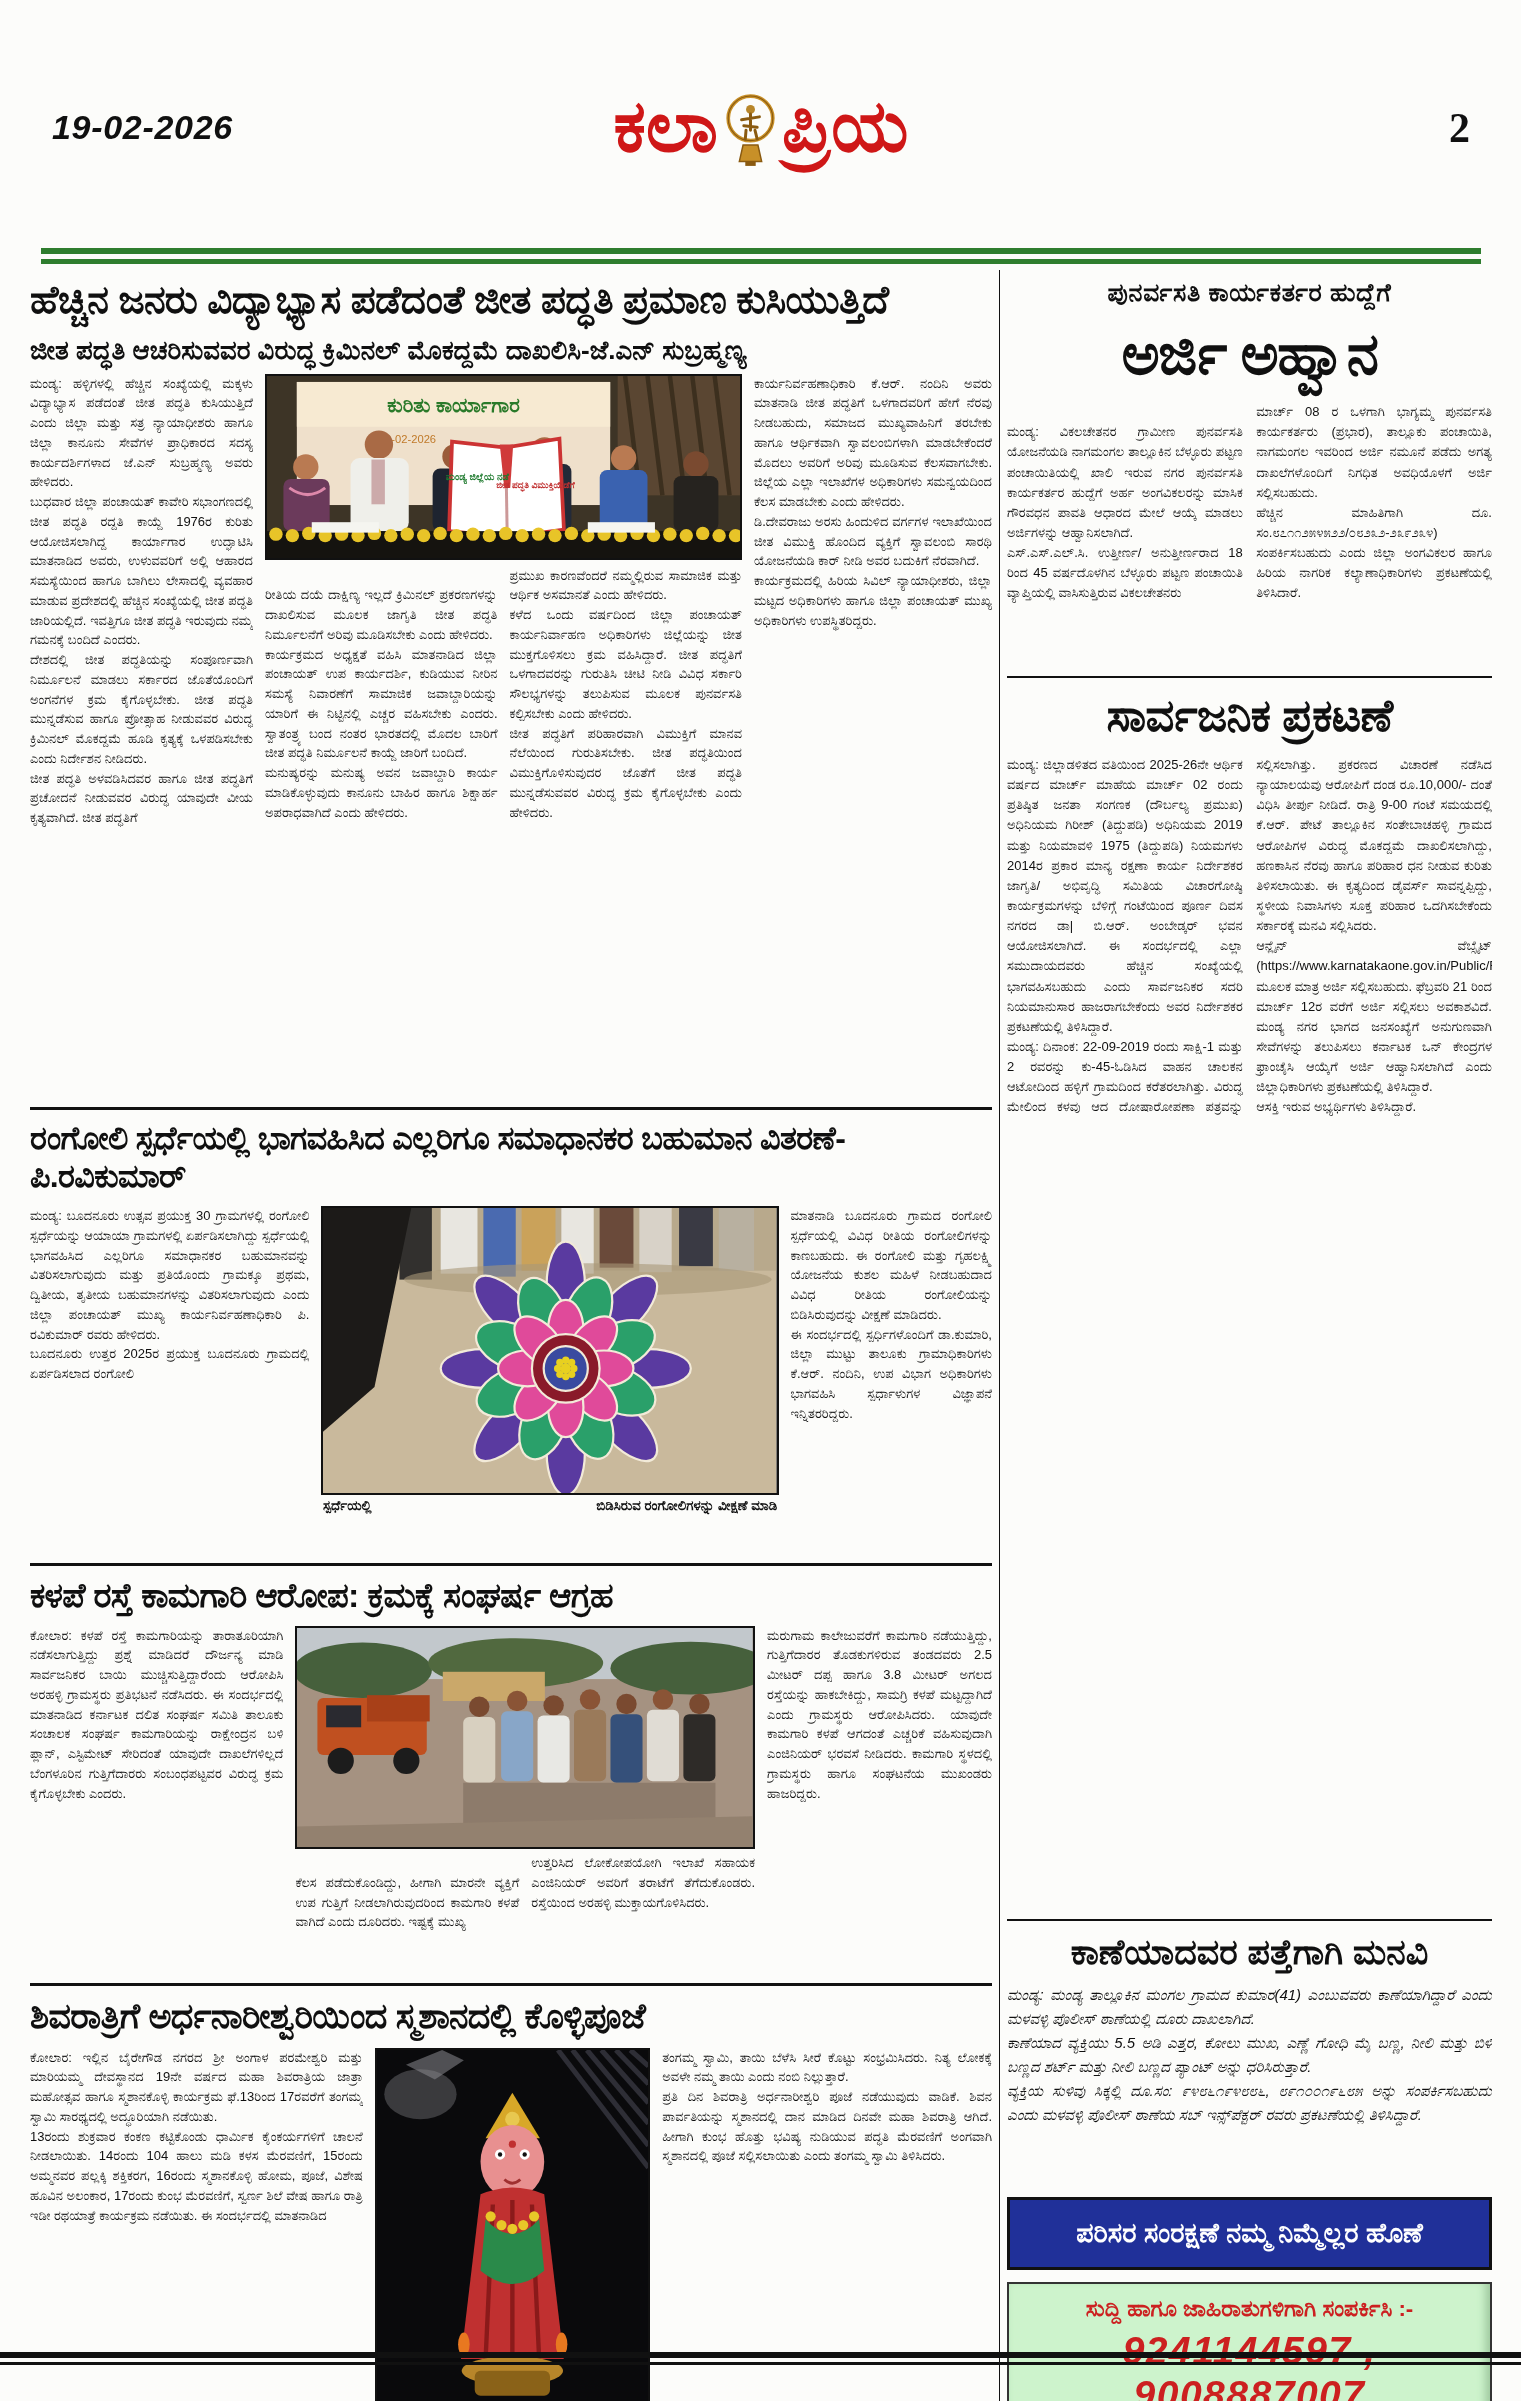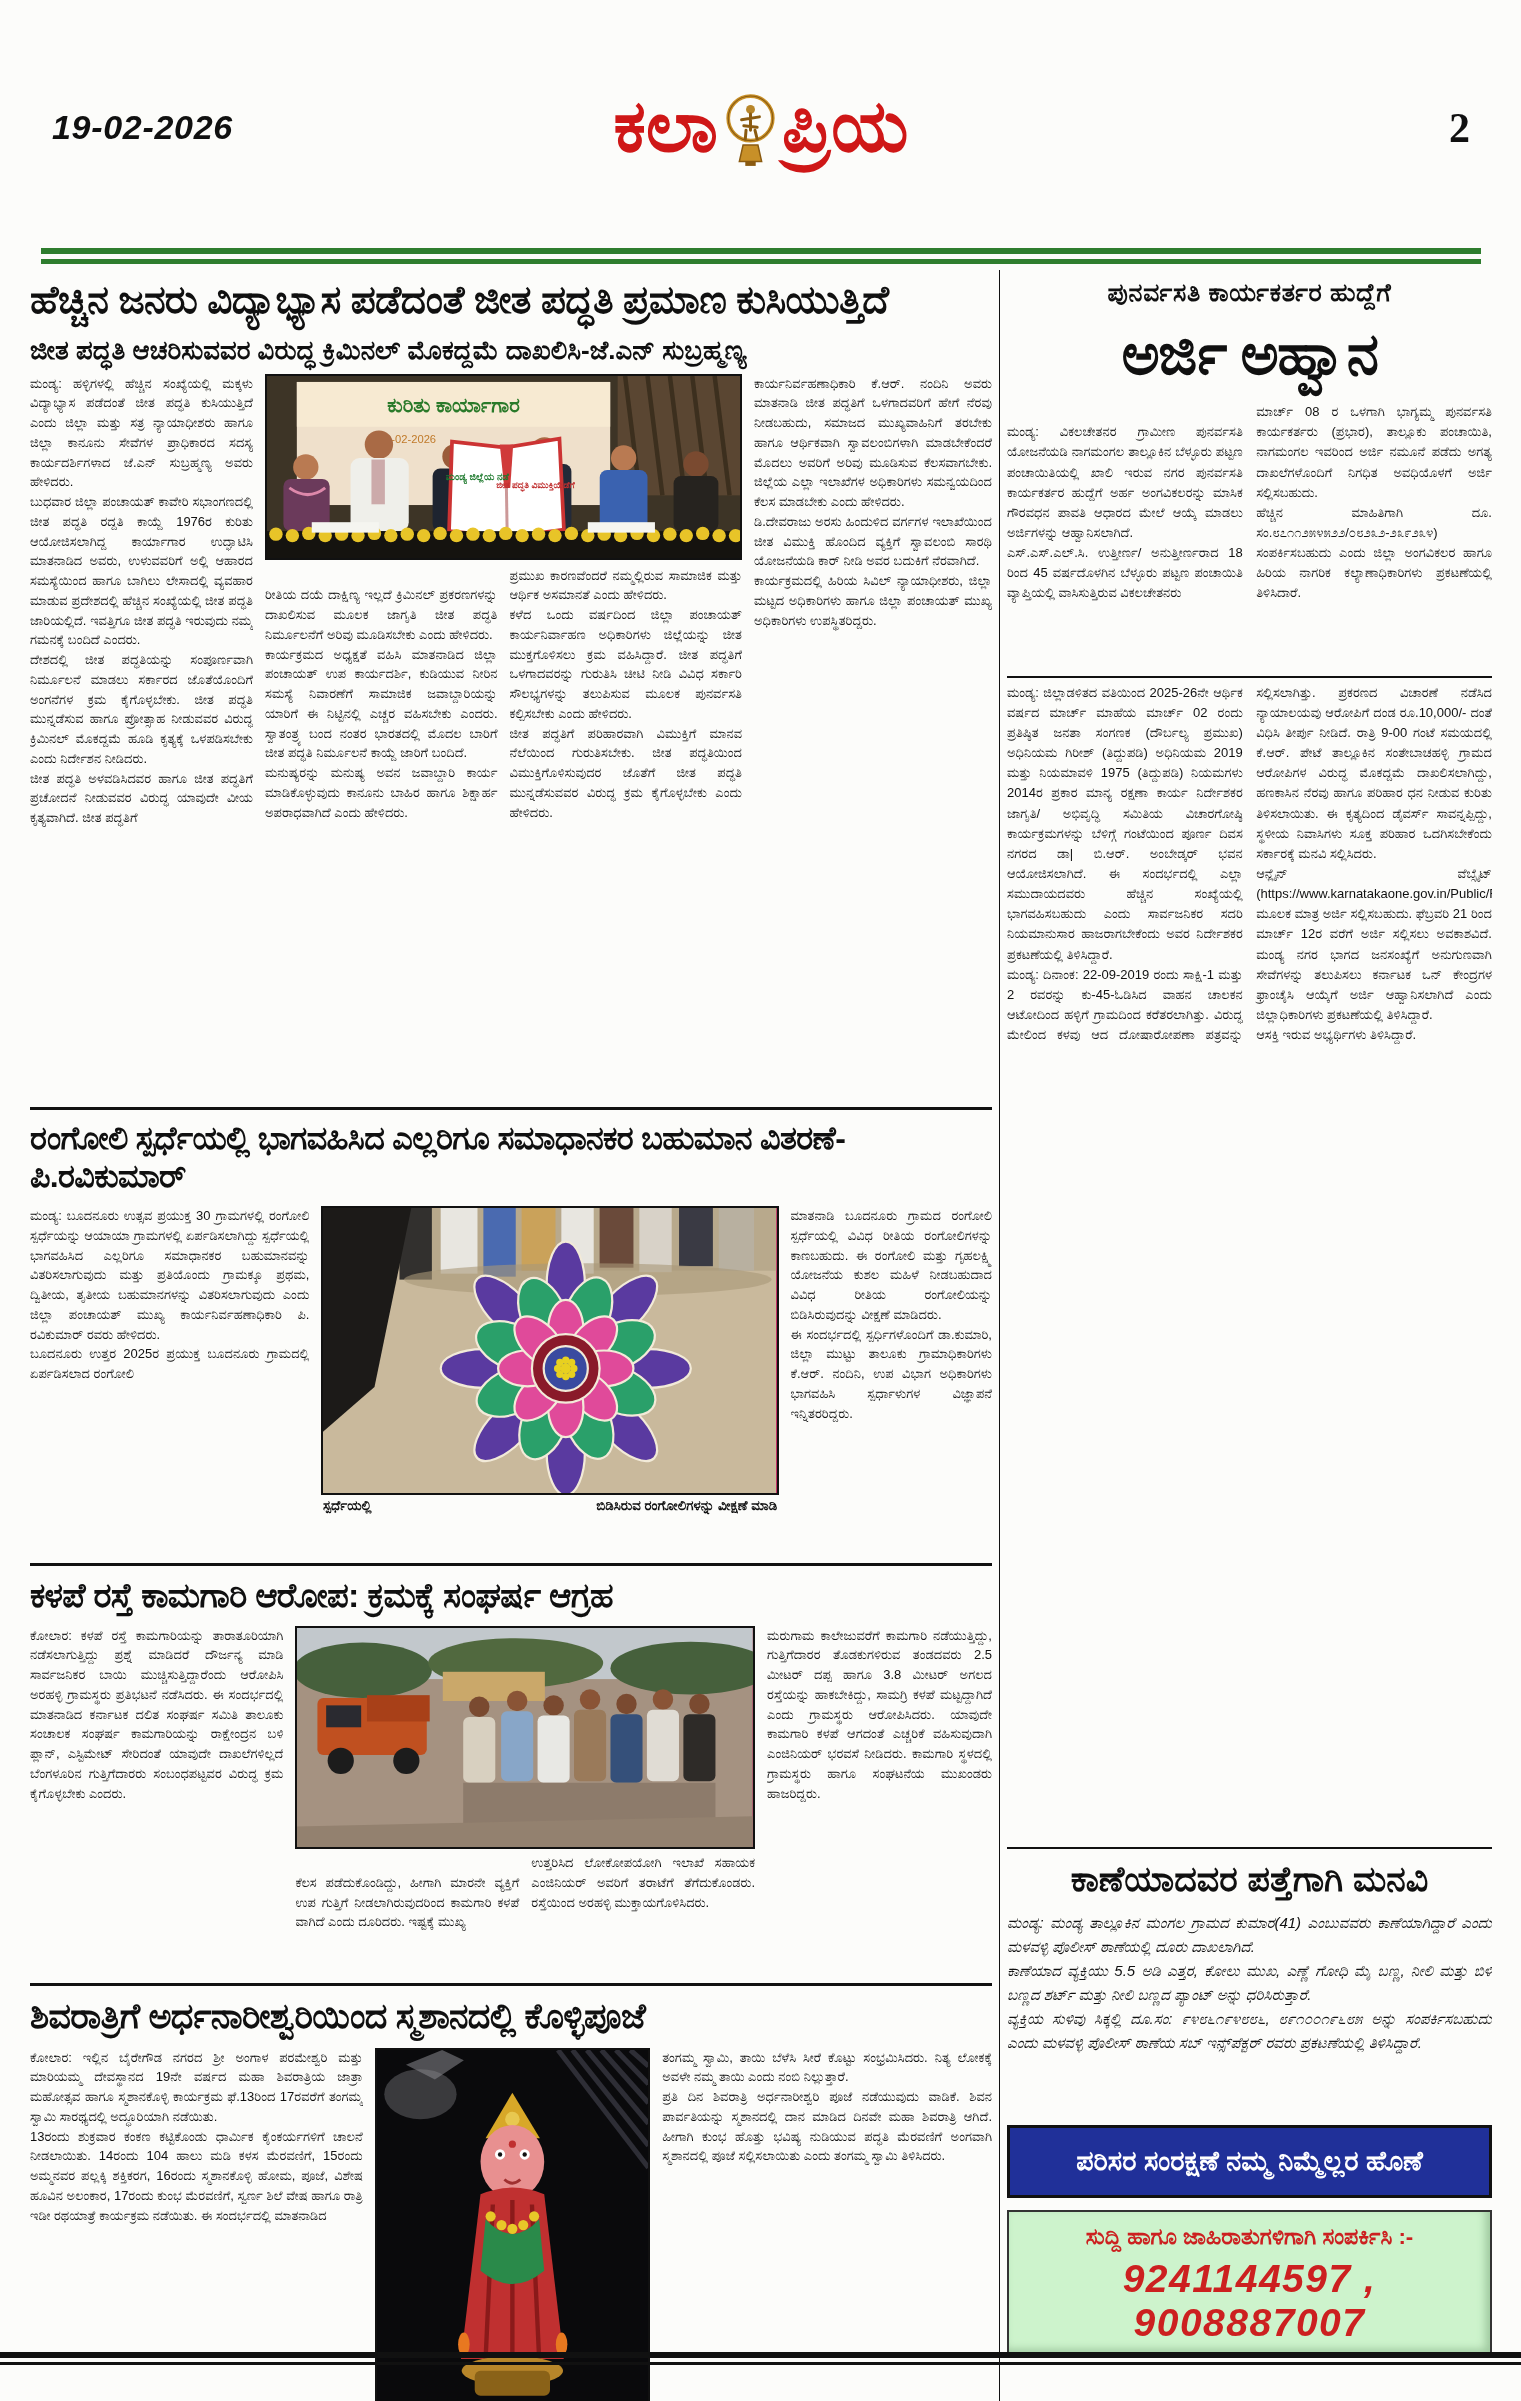--- a/index.html
+++ b/index.html
@@ -31,21 +31,21 @@
 
   .body-txt { font-size:13px; line-height:1.52; text-align:justify; white-space:pre-line; overflow:hidden; }
   .cols-wrap { display:flex; gap:12px; }
 
   
   .a1-body { height:726px; }
   .a1-c1 { width:223px; } .a1-mid { width:477px; } .a1-c4 { width:238px; }
   .a1-two { columns:2; column-gap:12px; margin-top:6px; height:521px; }
 
   
-  .photo-frame { border:2.2px solid #111; background:#be185d; position:relative; overflow:hidden; }
+  .photo-frame { border:2.2px solid #111; background:#737373; position:relative; overflow:hidden; }
   .caption { font-size:13.4px; font-weight:bold; display:flex; justify-content:space-between; padding:3px 1.5px; }
 
   
   .a2-body { height:349px; }
   .a2-c1 { width:283px; } .a2-fig { width:463px; } .a2-c3 { width:204px; }
 
   
   .a3-body { height:350px; }
   .a3-c1 { width:257px; } .a3-mid { width:466px; } .a3-c4 { width:228px; }
   .a3-two { columns:2; column-gap:12px; margin-top:4.5px; height:112px; }
@@ -404,20 +404,21 @@
           <div style="white-space:pre-line;">ಮಂಡ್ಯ: ವಿಕಲಚೇತನರ ಗ್ರಾಮೀಣ ಪುನರ್ವಸತಿ ಯೋಜನೆಯಡಿ ನಾಗಮಂಗಲ ತಾಲ್ಲೂಕಿನ ಬೆಳ್ಳೂರು ಪಟ್ಟಣ ಪಂಚಾಯಿತಿಯಲ್ಲಿ ಖಾಲಿ ಇರುವ ನಗರ ಪುನರ್ವಸತಿ ಕಾರ್ಯಕರ್ತರ ಹುದ್ದೆಗೆ ಅರ್ಹ ಅಂಗವಿಕಲರನ್ನು ಮಾಸಿಕ ಗೌರವಧನ ಪಾವತಿ ಆಧಾರದ ಮೇಲೆ ಆಯ್ಕೆ ಮಾಡಲು ಅರ್ಜಿಗಳನ್ನು ಆಹ್ವಾನಿಸಲಾಗಿದೆ.
 ಎಸ್.ಎಸ್.ಎಲ್.ಸಿ. ಉತ್ತೀರ್ಣ/ ಅನುತ್ತೀರ್ಣರಾದ 18 ರಿಂದ 45 ವರ್ಷದೊಳಗಿನ ಬೆಳ್ಳೂರು ಪಟ್ಟಣ ಪಂಚಾಯಿತಿ ವ್ಯಾಪ್ತಿಯಲ್ಲಿ ವಾಸಿಸುತ್ತಿರುವ ವಿಕಲಚೇತನರು</div>
           <div style="white-space:pre-line; margin-top:1px;">ಮಾರ್ಚ್ 08 ರ ಒಳಗಾಗಿ ಭಾಗ್ಯಮ್ಮ ಪುನರ್ವಸತಿ ಕಾರ್ಯಕರ್ತರು (ಪ್ರಭಾರ), ತಾಲ್ಲೂಕು ಪಂಚಾಯಿತಿ, ನಾಗಮಂಗಲ ಇವರಿಂದ ಅರ್ಜಿ ನಮೂನೆ ಪಡೆದು ಅಗತ್ಯ ದಾಖಲೆಗಳೊಂದಿಗೆ ನಿಗಧಿತ ಅವಧಿಯೊಳಗೆ ಅರ್ಜಿ ಸಲ್ಲಿಸಬಹುದು.
 ಹೆಚ್ಚಿನ ಮಾಹಿತಿಗಾಗಿ ದೂ. ಸಂ.೮೭೧೧೨೫೪೫೨೨/೦೮೨೩೨-೨೩೯೨೩೪) ಸಂಪರ್ಕಿಸಬಹುದು ಎಂದು ಜಿಲ್ಲಾ ಅಂಗವಿಕಲರ ಹಾಗೂ ಹಿರಿಯ ನಾಗರಿಕ ಕಲ್ಯಾಣಾಧಿಕಾರಿಗಳು ಪ್ರಕಟಣೆಯಲ್ಲಿ ತಿಳಿಸಿದಾರೆ.</div>
         </div>
       </article>
 
       <div class="hdiv-thin"></div>
 
       <article>
+        <h1 class="r-head">ಸಾರ್ವಜನಿಕ ಪ್ರಕಟಣೆ</h1>
         <div class="r-two r2-body">ಮಂಡ್ಯ: ಜಿಲ್ಲಾಡಳಿತದ ವತಿಯಿಂದ 2025-26ನೇ ಆರ್ಥಿಕ ವರ್ಷದ ಮಾರ್ಚ್ ಮಾಹೆಯ ಮಾರ್ಚ್ 02 ರಂದು ಪ್ರತಿಷ್ಠಿತ ಜನತಾ ಸಂಗಣಕ (ದೌರ್ಬಲ್ಯ ಪ್ರಮುಖ) ಅಧಿನಿಯಮ ಗಿರೀಶ್ (ತಿದ್ದುಪಡಿ) ಅಧಿನಿಯಮ 2019 ಮತ್ತು ನಿಯಮಾವಳಿ 1975 (ತಿದ್ದುಪಡಿ) ನಿಯಮಗಳು 2014ರ ಪ್ರಕಾರ ಮಾನ್ಯ ರಕ್ಷಣಾ ಕಾರ್ಯ ನಿರ್ದೇಶಕರ ಜಾಗೃತಿ/ ಅಭಿವೃದ್ಧಿ ಸಮಿತಿಯ ವಿಚಾರಗೋಷ್ಠಿ ಕಾರ್ಯಕ್ರಮಗಳನ್ನು ಬೆಳಿಗ್ಗೆ ಗಂಟೆಯಿಂದ ಪೂರ್ಣ ದಿವಸ ನಗರದ ಡಾ| ಬಿ.ಆರ್. ಅಂಬೇಡ್ಕರ್ ಭವನ ಆಯೋಜಿಸಲಾಗಿದೆ. ಈ ಸಂದರ್ಭದಲ್ಲಿ ಎಲ್ಲಾ ಸಮುದಾಯದವರು ಹೆಚ್ಚಿನ ಸಂಖ್ಯೆಯಲ್ಲಿ ಭಾಗವಹಿಸಬಹುದು ಎಂದು ಸಾರ್ವಜನಿಕರ ಸದರಿ ನಿಯಮಾನುಸಾರ ಹಾಜರಾಗಬೇಕೆಂದು ಅವರ ನಿರ್ದೇಶಕರ ಪ್ರಕಟಣೆಯಲ್ಲಿ ತಿಳಿಸಿದ್ದಾರೆ.
 ಮಂಡ್ಯ: ದಿನಾಂಕ: 22-09-2019 ರಂದು ಸಾಕ್ಷಿ-1 ಮತ್ತು 2 ರವರನ್ನು ಕು-45-ಓಡಿಸಿದ ವಾಹನ ಚಾಲಕನ ಆಟೋದಿಂದ ಹಳ್ಳಿಗೆ ಗ್ರಾಮದಿಂದ ಕರೆತರಲಾಗಿತ್ತು. ವಿರುದ್ಧ ಮೇಲಿಂದ ಕಳವು ಆದ ದೋಷಾರೋಪಣಾ ಪತ್ರವನ್ನು ಸಲ್ಲಿಸಲಾಗಿತ್ತು. ಪ್ರಕರಣದ ವಿಚಾರಣೆ ನಡೆಸಿದ ನ್ಯಾಯಾಲಯವು ಆರೋಪಿಗೆ ದಂಡ ರೂ.10,000/- ದಂತೆ ವಿಧಿಸಿ ತೀರ್ಪು ನೀಡಿದೆ. ರಾತ್ರಿ 9-00 ಗಂಟೆ ಸಮಯದಲ್ಲಿ ಕೆ.ಆರ್. ಪೇಟೆ ತಾಲ್ಲೂಕಿನ ಸಂತೇಬಾಚಹಳ್ಳಿ ಗ್ರಾಮದ ಆರೋಪಿಗಳ ವಿರುದ್ಧ ಮೊಕದ್ದಮೆ ದಾಖಲಿಸಲಾಗಿದ್ದು, ಹಣಕಾಸಿನ ನೆರವು ಹಾಗೂ ಪರಿಹಾರ ಧನ ನೀಡುವ ಕುರಿತು ತಿಳಿಸಲಾಯಿತು. ಈ ಕೃತ್ಯದಿಂದ ಡೈವರ್ಸ್ ಸಾವನ್ನಪ್ಪಿದ್ದು, ಸ್ಥಳೀಯ ನಿವಾಸಿಗಳು ಸೂಕ್ತ ಪರಿಹಾರ ಒದಗಿಸಬೇಕೆಂದು ಸರ್ಕಾರಕ್ಕೆ ಮನವಿ ಸಲ್ಲಿಸಿದರು.
 ಆನ್ಲೈನ್ ವೆಬ್ಸೈಟ್ (https://www.karnatakaone.gov.in/Public/FranchiseeTerms) ಮೂಲಕ ಮಾತ್ರ ಅರ್ಜಿ ಸಲ್ಲಿಸಬಹುದು. ಫೆಬ್ರವರಿ 21 ರಿಂದ ಮಾರ್ಚ್ 12ರ ವರೆಗೆ ಅರ್ಜಿ ಸಲ್ಲಿಸಲು ಅವಕಾಶವಿದೆ. ಮಂಡ್ಯ ನಗರ ಭಾಗದ ಜನಸಂಖ್ಯೆಗೆ ಅನುಗುಣವಾಗಿ ಸೇವೆಗಳನ್ನು ತಲುಪಿಸಲು ಕರ್ನಾಟಕ ಒನ್ ಕೇಂದ್ರಗಳ ಫ್ರಾಂಚೈಸಿ ಆಯ್ಕೆಗೆ ಅರ್ಜಿ ಆಹ್ವಾನಿಸಲಾಗಿದೆ ಎಂದು ಜಿಲ್ಲಾಧಿಕಾರಿಗಳು ಪ್ರಕಟಣೆಯಲ್ಲಿ ತಿಳಿಸಿದ್ದಾರೆ.
 ಆಸಕ್ತಿ ಇರುವ ಅಭ್ಯರ್ಥಿಗಳು ತಿಳಿಸಿದ್ದಾರೆ.</div>
       </article>
 
       <div class="hdiv-thin"></div>
 
       <article>
         <h1 class="r-head-sm">ಕಾಣೆಯಾದವರ ಪತ್ತೆಗಾಗಿ ಮನವಿ</h1>

